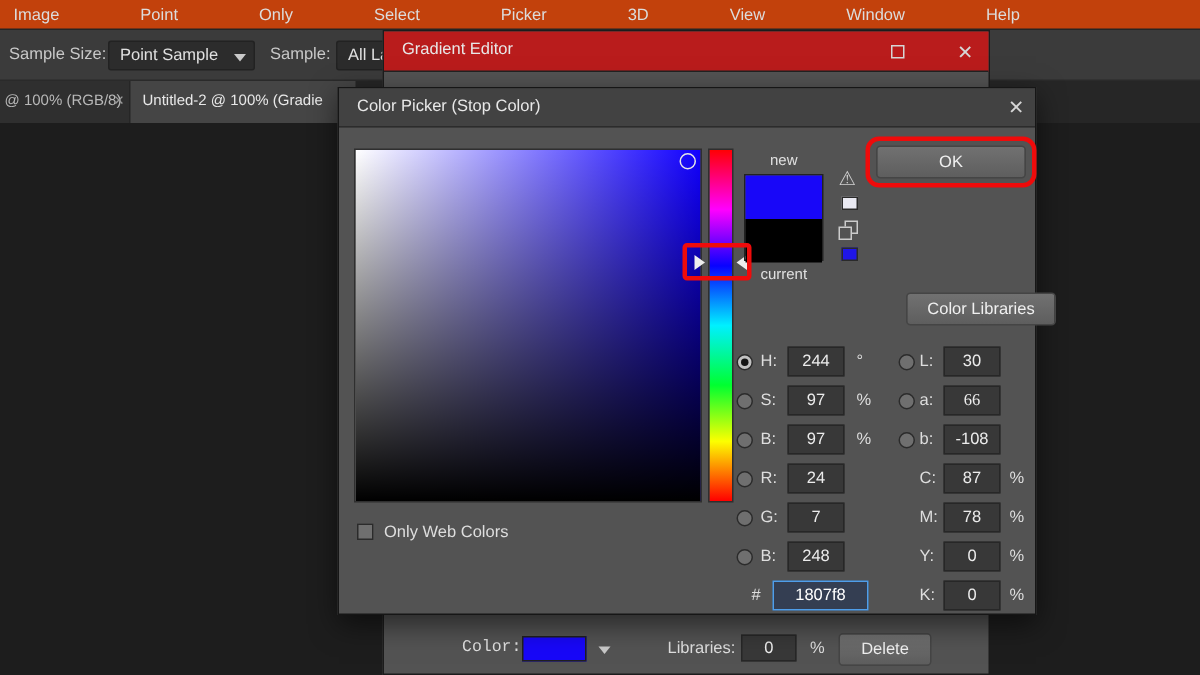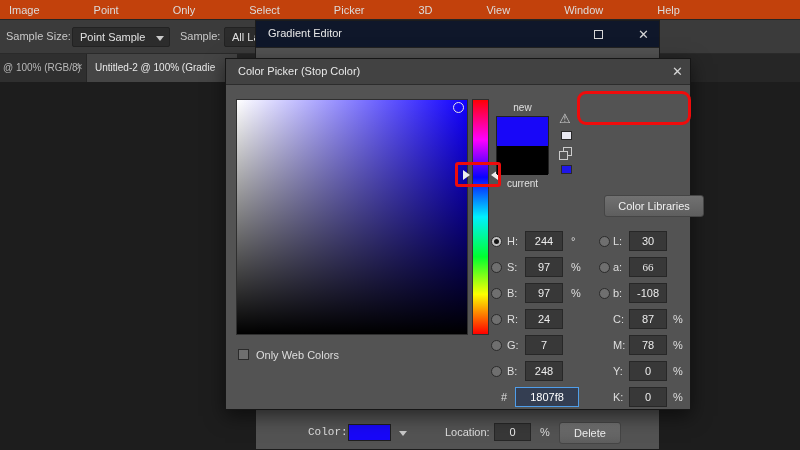--- a/index.html
+++ b/index.html
@@ -15,21 +15,21 @@
   .opt-label { position:absolute; font-size:11px; color:#c8c8c8; }
   .dropdown { position:absolute; height:20px; background:#2c2c2c; border:1px solid #222; border-radius:2px; color:#e0e0e0; font-size:11px; line-height:18px; padding:0 18px 0 7px; white-space:nowrap; }
   .chev { position:absolute; width:0; height:0; border-left:4px solid transparent; border-right:4px solid transparent; border-top:5px solid #c9c9c9; }
 
   
   #tab-bar { position:absolute; left:0; top:54px; width:800px; height:28px; background:#262626; z-index:1; }
   .doc-tab { position:absolute; top:0; height:28px; font-size:10px; overflow:hidden; white-space:nowrap; }
 
   
   #ge-window { position:absolute; left:255px; top:20px; width:405px; height:430px; background:#535353; border:1px solid #1c1c1c; z-index:10; }
-  #ge-titlebar { position:absolute; left:0; top:0; width:100%; height:27px; background:#0f172a; border-bottom:1px solid #222; }
+  #ge-titlebar { position:absolute; left:0; top:0; width:100%; height:27px; background:#b91c1c; border-bottom:1px solid #222; }
   #cp-dialog { position:absolute; left:225px; top:58px; width:466px; height:352px; background:#535353; border:1px solid #161616; box-shadow:0 6px 18px rgba(0,0,0,.55); z-index:20; }
   #cp-titlebar { position:absolute; left:0; top:0; width:100%; height:26px; background:#424242; border-bottom:1px solid #2c2c2c; }
   .win-title { position:absolute; left:12px; top:6px; font-size:11px; color:#e8e8e8; }
   .close-x { position:absolute; font-size:13px; color:#d6d6d6; line-height:13px; }
 
   .btn { position:absolute; height:22px; background:linear-gradient(#717171,#5e5e5e); border:1px solid #454545; border-radius:3px; color:#f0f0f0; font-size:11px; text-align:center; line-height:20px; }
   .fin { position:absolute; width:38px; height:20px; background:#383838; border:1px solid #272727; color:#ececec; font-size:11px; text-align:center; }
   .flabel, .funit { position:absolute; font-size:11px; color:#dedede; }
   .frow { position:absolute; width:110px; height:22px; }
   .radio { position:absolute; left:0; top:5px; width:11px; height:11px; border-radius:50%; background:#6f6f6f; border:1px solid #2b2b2b; }
@@ -106,21 +106,21 @@
     <div id="ge-titlebar">
       <span class="win-title">Gradient Editor</span>
       <span class="small-icon-square" style="left:338px; top:9px;"></span>
       <span class="close-x" style="left:382px; top:7px;">✕</span>
     </div>
 
     <div style="position:absolute; left:0; top:398px; width:405px; height:30px;">
       <span class="flabel" style="left:52px; top:7px;font-family:Liberation Mono, monospace;">Color:</span>
       <div style="position:absolute; left:92px; top:5px; width:43px; height:17px; background:#1807f8; border:1px solid #202020;"></div>
       <span class="chev" style="left:143px; top:12px;"></span>
-      <span class="flabel" style="left:189px; top:7px;">Location:</span>
+      <span class="flabel" style="left:189px; top:7px;">Libraries:</span>
       <input class="fin" style="left: 238px; top: 4px; width: 37px; height: 18px;" value="0">
       <span class="funit" style="left:284px; top:7px;">%</span>
       <div class="btn" style="left:303px; top:3px; width:62px;">Delete</div>
     </div>
   </div>
 
   <div id="cp-dialog">
     <div id="cp-titlebar">
       <span class="win-title">Color Picker (Stop Color)</span>
       <span class="close-x" style="left:446px; top:6px;">✕</span>
@@ -143,20 +143,21 @@
     <span class="swatch-label" style="left:270px; top:119px;">current</span>
 
     <span class="warn-glyph" style="left:333px; top:52px;">⚠</span>
     <div class="mini-swatch" style="left:335px; top:72px; background:#e9e9f2;"></div>
     <div class="cube" style="left:333px; top:88px;">
       <span class="b1"></span>
       <span class="b2"></span>
     </div>
     <div class="mini-swatch" style="left:335px; top:106px; background:#1f16e8;"></div>
 
+    <div class="btn" style="left:358px; top:38px;  width:100px;">OK</div>
     <div class="btn" style="left:358px; top:136px; width:100px;margin-left:20px;">Color Libraries</div>
     <div class="annot" style="left:351px; top:32px; width:114px; height:34px; border-radius:9px;"></div>
 
     <div class="frow" style="left:265px; top:172px;">
       <span class="radio sel"></span>
       <span class="flabel" style="left:16px; top:4px;">H:</span>
       <input class="fin" style="left: 34px; top: 0px;" value="244">
       <span class="funit" style="left:80px; top:4px;">°</span>
     </div>
     <div class="frow" style="left:265px; top:198px;">

